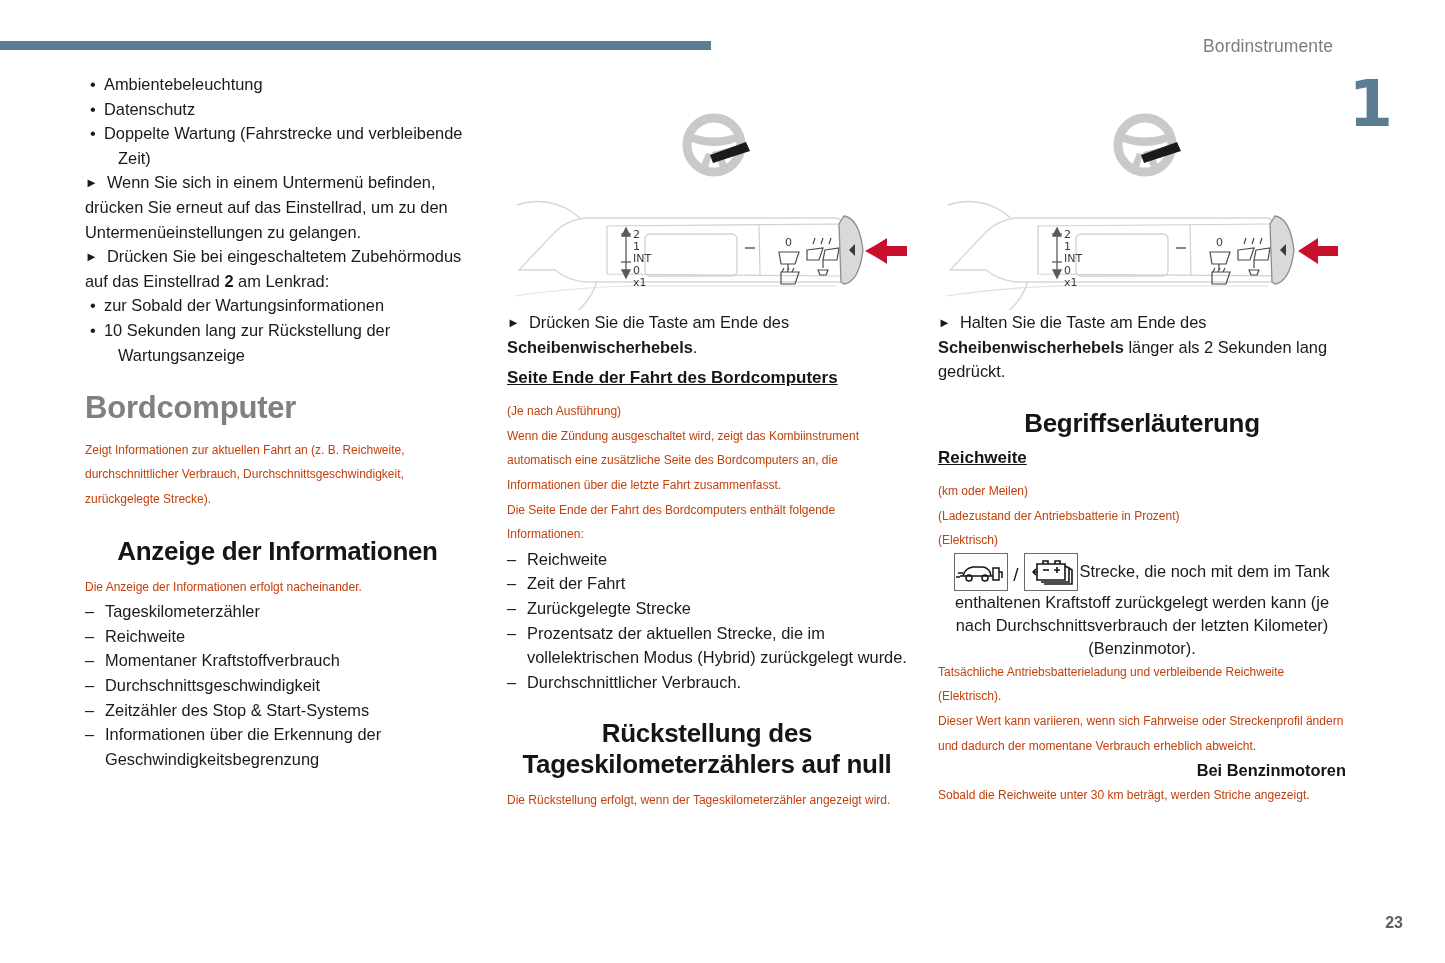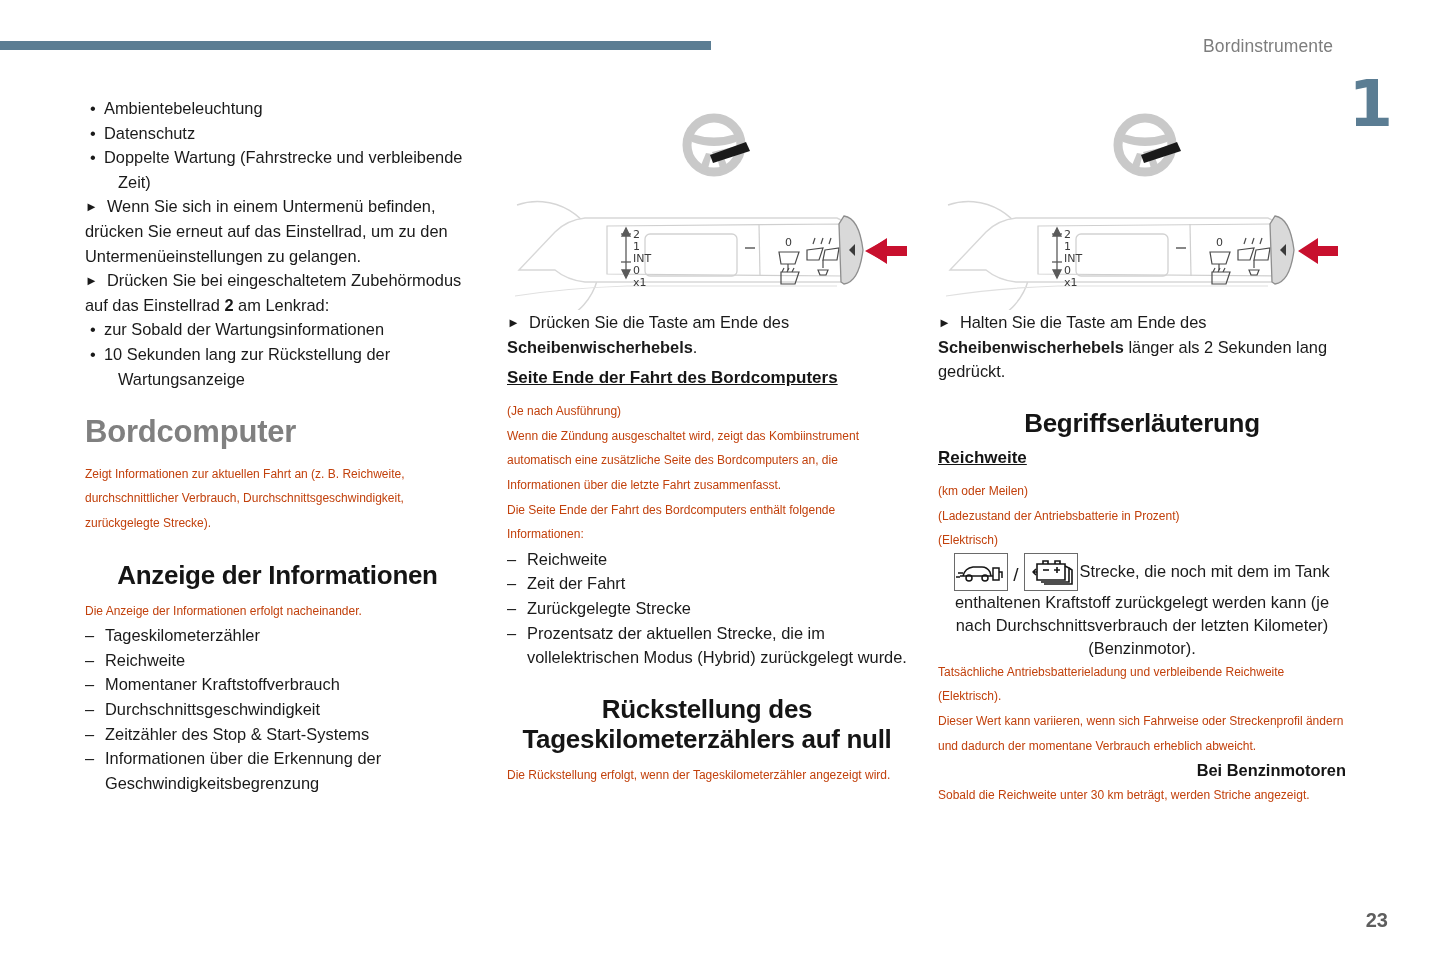--- a/index.html
+++ b/index.html
@@ -34,30 +34,30 @@
     position: absolute;
     right: 52px; top: 72px;
     font-size: 64px;
     font-weight: 700;
     color: #5b7d93;
     line-height: 1;
     font-family: "DejaVu Sans", sans-serif;
   }
   .page-num {
     position: absolute;
-    right: 57px; bottom: 31px;
-    font-size: 20px;
+    right: 42px; bottom: 31px;
+    font-size: 16px;
     font-weight: 700;
     color: #5e5e5e;
   }
 
   
   .col {
     position: absolute;
-    top: 96px;
+    top: 72px;
     width: 392px;
   }
   .col-1 { left: 85px; width: 385px; }
   .col-2 { left: 507px; width: 400px; top: 110px; }
   .col-3 { left: 938px; width: 408px; top: 110px; }
 
   
   p, ul, li { margin: 0; padding: 0; }
   .body-text {
     font-size: 12px;
@@ -299,20 +299,21 @@
 
   <p class="body-text">(Je nach Ausführung)</p>
   <p class="body-text">Wenn die Zündung ausgeschaltet wird, zeigt das Kombiinstrument automatisch eine zusätzliche Seite des Bordcomputers an, die Informationen über die letzte Fahrt zusammenfasst.</p>
   <p class="body-text">Die Seite Ende der Fahrt des Bordcomputers enthält folgende Informationen:</p>
 
   <ul class="dash-list">
     <li>Reichweite</li>
     <li>Zeit der Fahrt</li>
     <li>Zurückgelegte Strecke</li>
     <li>Prozentsatz der aktuellen Strecke, die im vollelektrischen Modus (Hybrid) zurückgelegt wurde.</li>
+    <li>Durchschnittlicher Verbrauch.</li>
   </ul>
 
   <h2 class="black-head">Rückstellung des Tageskilometerzählers auf null</h2>
 
   <p class="body-text">Die Rückstellung erfolgt, wenn der Tageskilometerzähler angezeigt wird.</p>
 </div>
 
 <div class="col col-3">
 
   <div class="illus">

